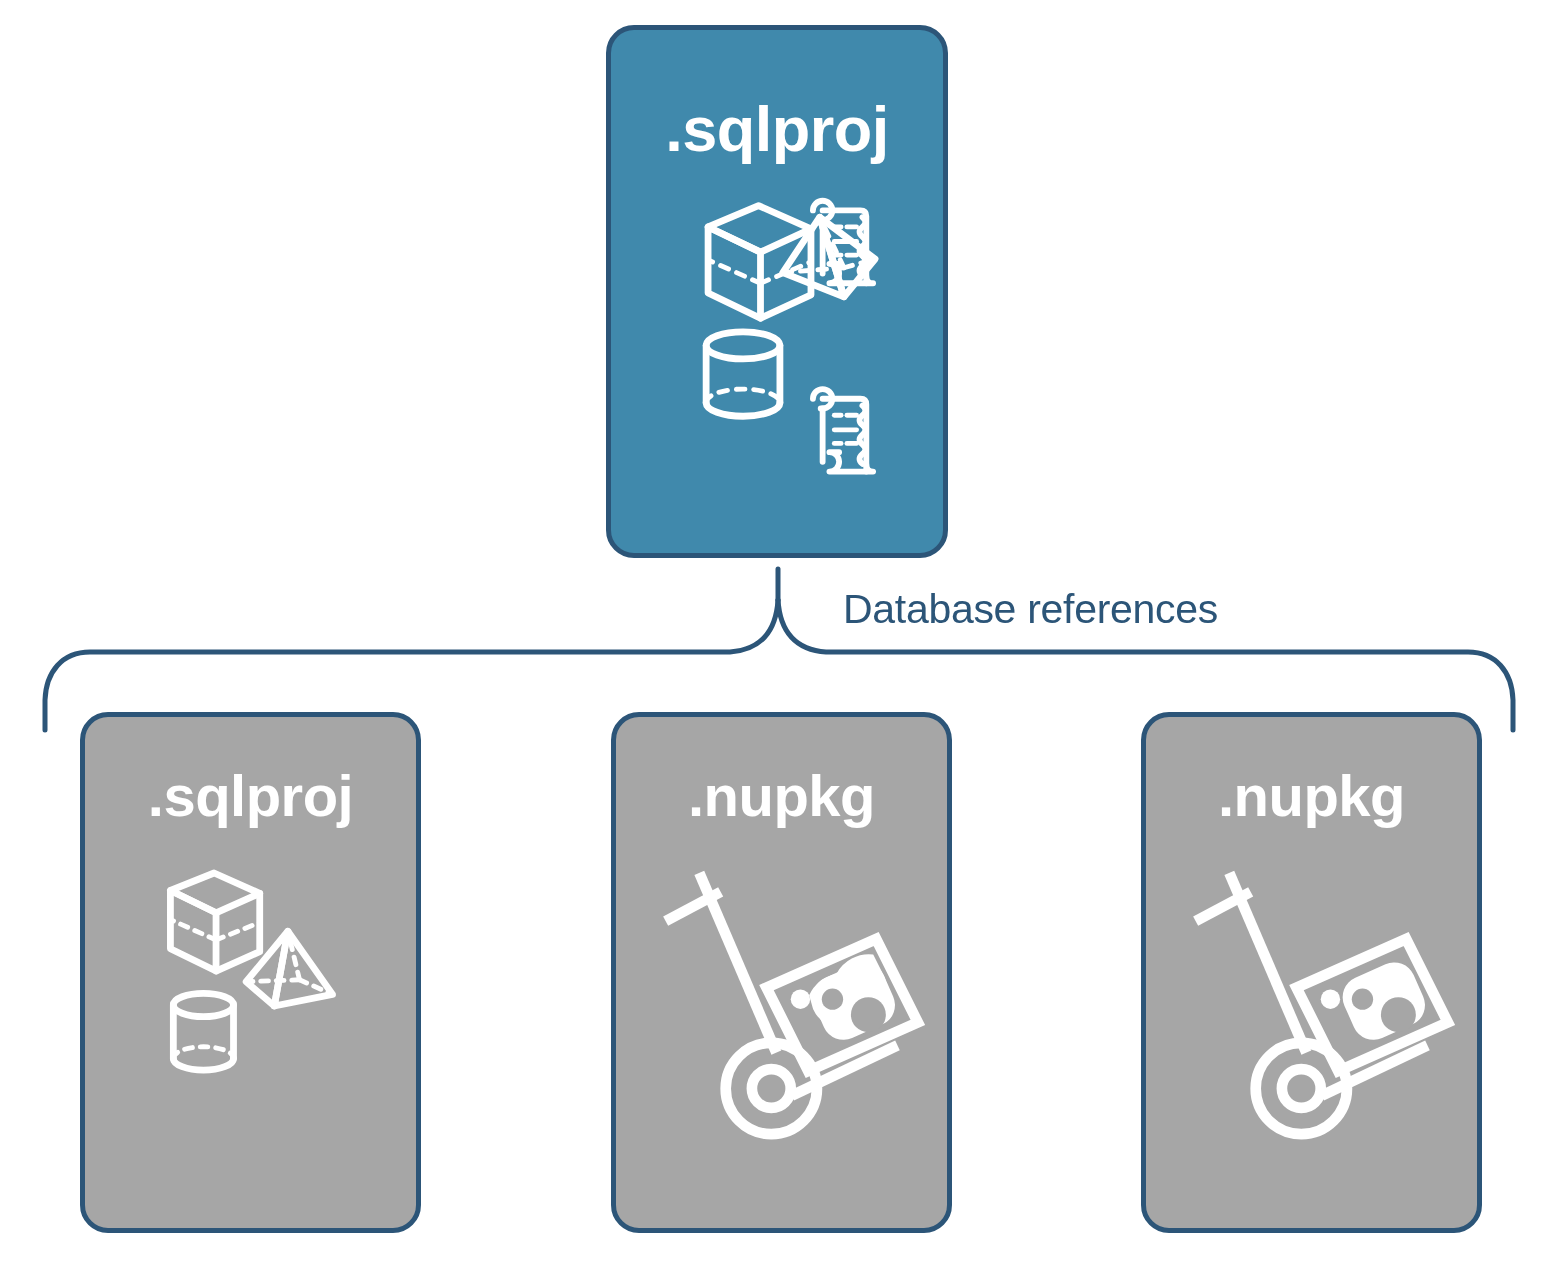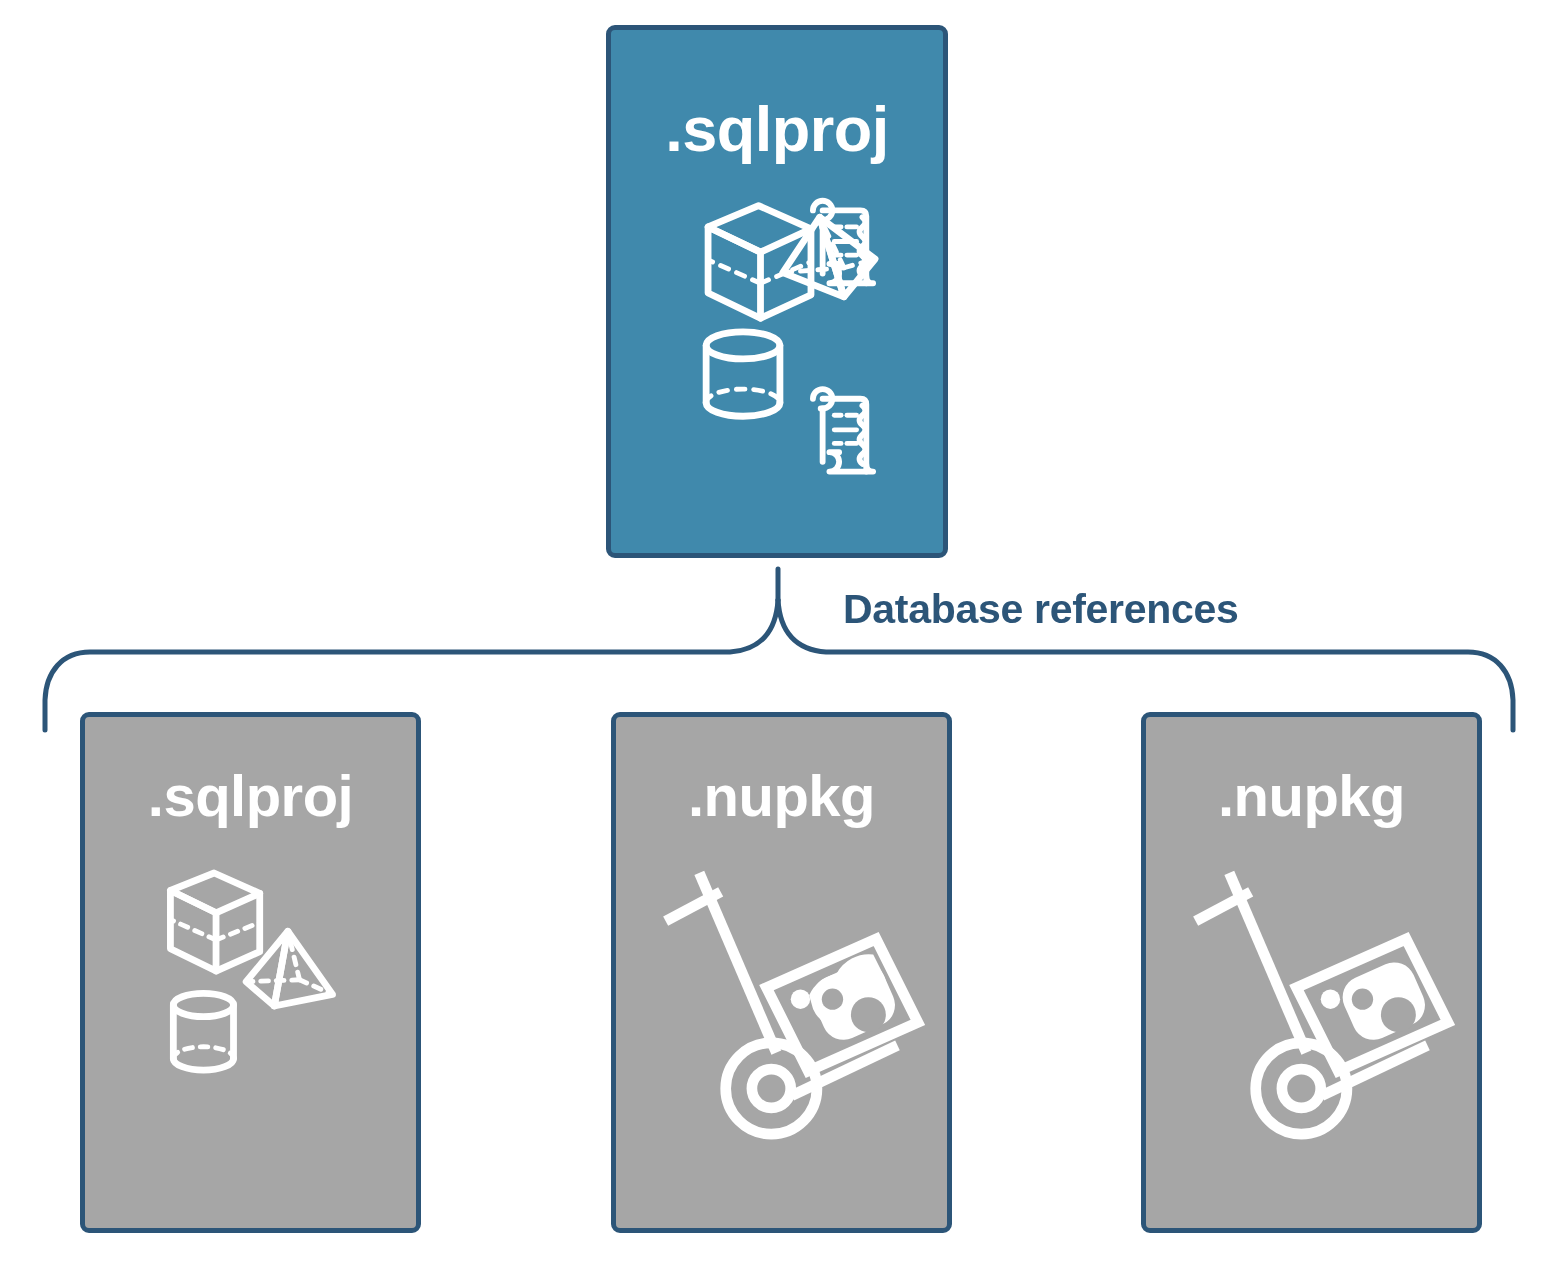--- a/index.html
+++ b/index.html
@@ -17,21 +17,21 @@
   #stage {
     position: absolute;
     left: 0; top: 0;
     width: 1566px;
     height: 1274px;
   }
   .card {
     position: absolute;
     box-sizing: border-box;
     border: 5px solid #2c5578;
-    border-radius: 9px;
+    border-radius: 28px;
     overflow: hidden;
   }
   .card.primary {
     background: #4089ac;
   }
   .card.secondary {
     background: #a6a6a6;
   }
   .card-title {
     position: absolute;
@@ -91,21 +91,21 @@
     width: 1566px;
     height: 1274px;
     pointer-events: none;
   }
   #brace-label {
     position: absolute;
     left: 843px;
     top: 586px;
     color: #2c5578;
     font-size: 41px;
-    font-weight: bold;
+    font-weight: normal;
     letter-spacing: -0.3px;
     white-space: nowrap;
   }
 </style>
 </head>
 <body>
 
 <div id="stage">
 
   <div class="card primary" id="card-root">

